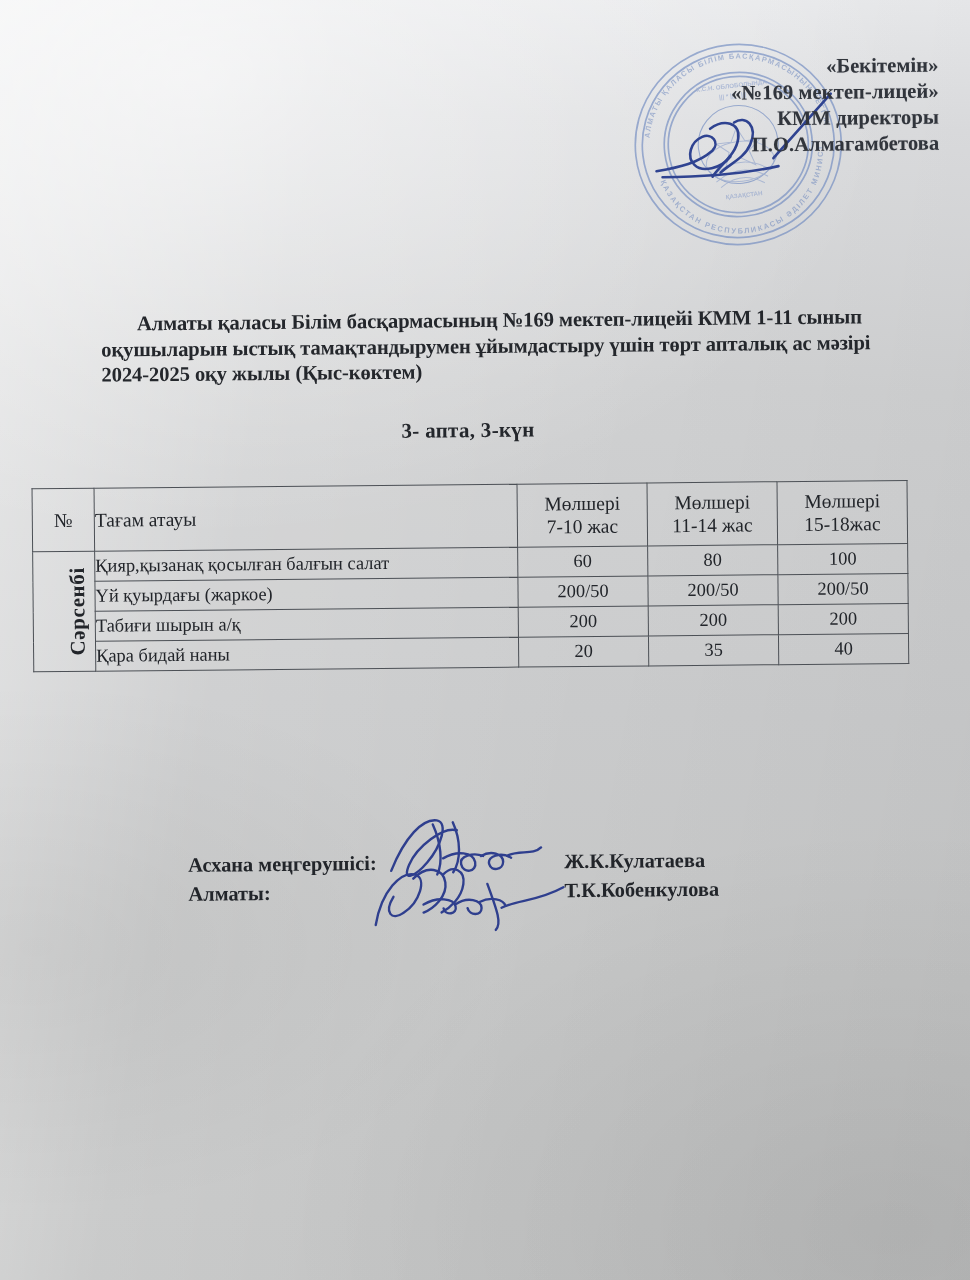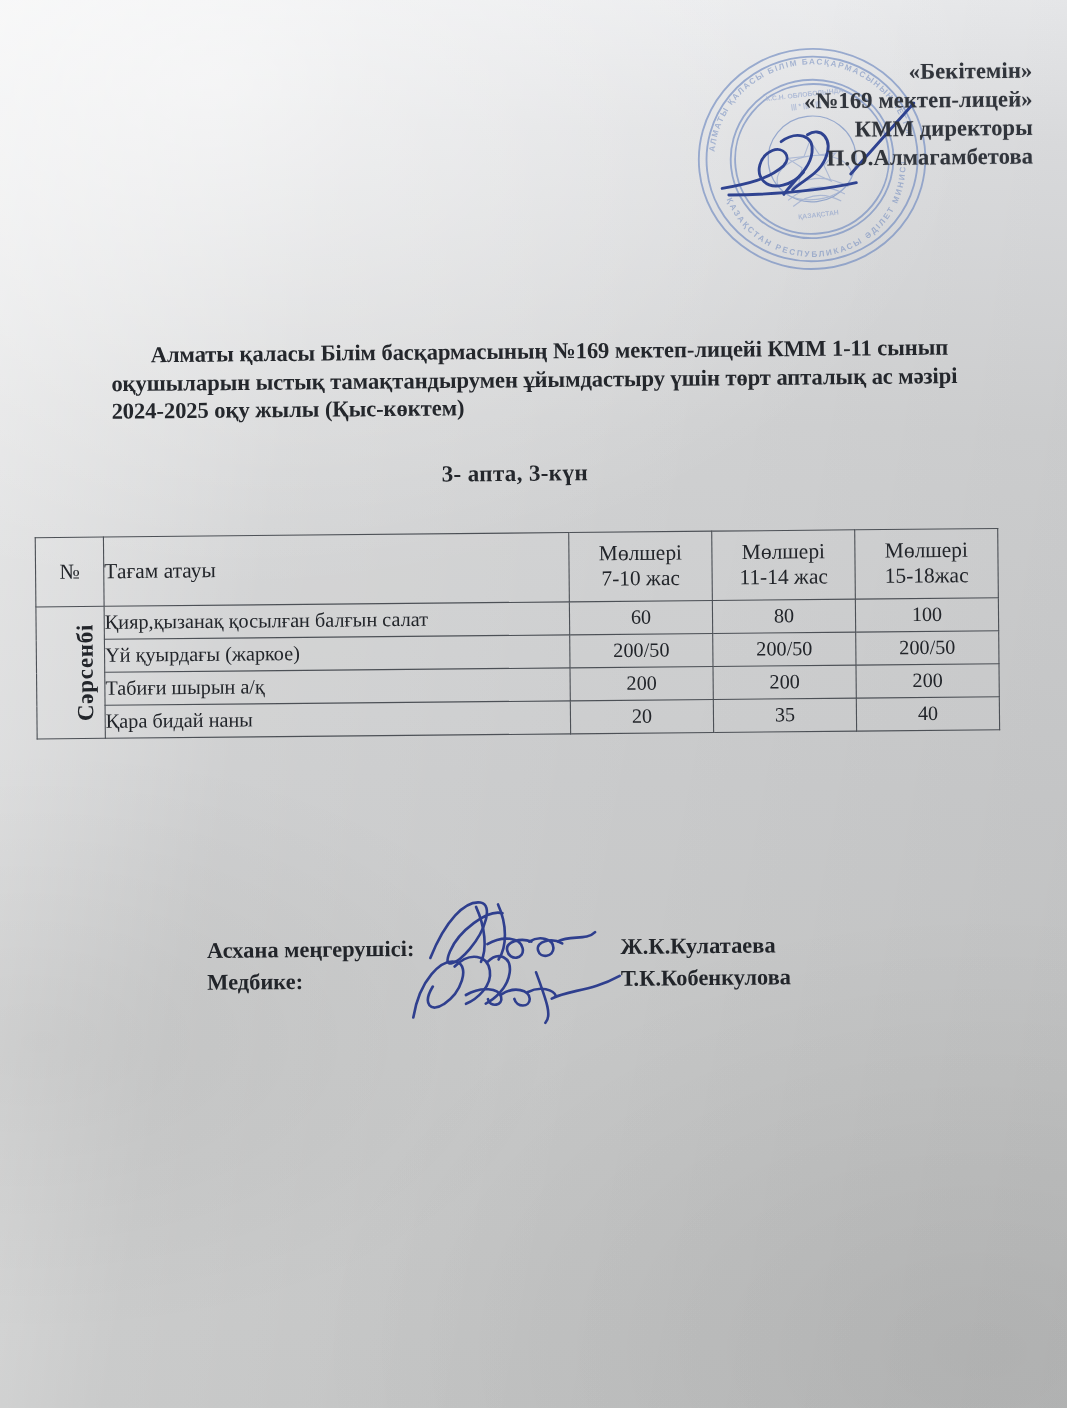--- a/index.html
+++ b/index.html
@@ -320,19 +320,19 @@
         <path d="M 144 96 C 160 88, 180 90, 206 76"></path>
       </g>
     </svg>
 
     <div id="footer">
       <div class="frow">
         <span class="flabel">Асхана меңгерушісі:</span>
         <span class="fname">Ж.К.Кулатаева</span>
       </div>
       <div class="frow">
-        <span class="flabel">Медбике:</span>
+        <span class="flabel">Алматы:</span>
         <span class="fname">Т.К.Кобенкулова</span>
       </div>
     </div>
 
   </div>
 </div>
 
 </body></html>

